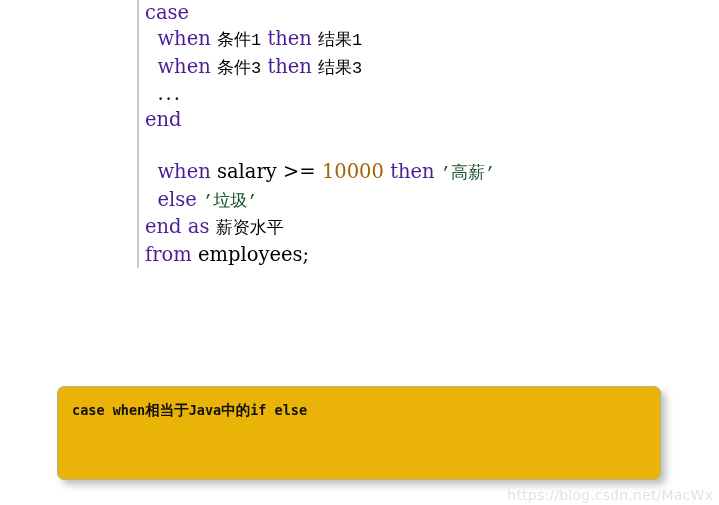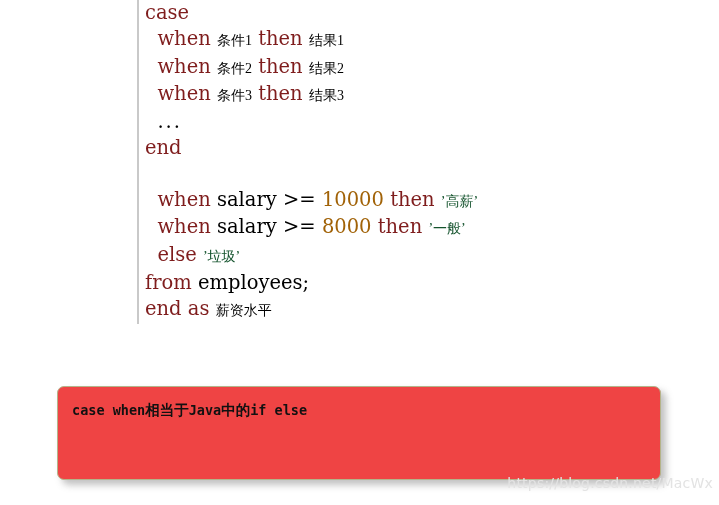--- a/index.html
+++ b/index.html
@@ -29,40 +29,40 @@
     font-family: "DejaVu Serif", "Liberation Serif", serif;
     font-size: 19.5px;
     line-height: 25.8px;
     white-space: pre;
     color: #000000;
     letter-spacing: 0px;
   }
   .code-line.blank {
     height: 25.8px;
   }
-  .kw   { color: #7f1d1d; }
+  .kw   { color: #4c1d95; }
   .num  { color: #a16207; }
   .str  { color: #3a2fd0; }
   .plain{ color: #000000; }
   .cjk  {
-    font-family: Liberation Serif, serif;
-    font-size: 14px;
+    font-family: Liberation Mono, monospace;
+    font-size: 17px;
     color: #000000;
   }
   .cjk.str { color: #14532d; }
   .dots { letter-spacing: 2px; }
 
   
   #note-box {
     position: absolute;
     left: 57px;
     top: 386px;
     width: 604px;
     height: 94px;
-    background: #ef4444;
+    background: #eab308;
     border: 1px solid #b4b48a;
     border-radius: 7px;
     box-sizing: border-box;
     box-shadow: 5px 5px 7px rgba(120,120,120,0.45);
   }
   .note-line {
     position: absolute;
     left: 14px;
     font-family: "DejaVu Sans Mono", "Liberation Mono", monospace;
     font-size: 13.5px;
@@ -79,44 +79,42 @@
     font-weight: bold;
     font-size: 14.5px;
   }
   #note-line-1 { top: 14px; }
   #note-line-2 { top: 44px; }
 
   
   #watermark {
     position: absolute;
     right: 6px;
-    bottom: 14px;
+    bottom: 2px;
     font-family: "DejaVu Sans", "Liberation Sans", sans-serif;
     font-size: 14px;
     color: #e3e3e3;
     letter-spacing: 0.2px;
     white-space: nowrap;
     user-select: none;
   }
 </style>
 </head>
 <body>
 
 <div id="code-block">
     <div class="code-line"><span class="kw">case</span></div>
     <div class="code-line"><span>  </span><span class="kw">when</span><span class="plain"> </span><span class="cjk">条件1</span><span class="plain"> </span><span class="kw">then</span><span class="plain"> </span><span class="cjk">结果1</span></div>
-    <div class="code-line"><span>  </span><span class="kw">when</span><span class="plain"> </span><span class="cjk">条件2</span><span class="plain"> </span><span class="kw">then</span><span class="plain"> </span><span class="cjk">结果2</span></div>
     <div class="code-line"><span>  </span><span class="kw">when</span><span class="plain"> </span><span class="cjk">条件3</span><span class="plain"> </span><span class="kw">then</span><span class="plain"> </span><span class="cjk">结果3</span></div>
     <div class="code-line"><span>  </span><span class="plain dots">...</span></div>
     <div class="code-line"><span class="kw">end</span></div>
     <div class="code-line blank"></div>
     <div class="code-line"><span>  </span><span class="kw">when</span><span class="plain"> salary &gt;= </span><span class="num">10000</span><span class="plain"> </span><span class="kw">then</span><span class="plain"> </span><span class="cjk str">’高薪’</span></div>
-    <div class="code-line"><span>  </span><span class="kw">when</span><span class="plain"> salary &gt;= </span><span class="num">8000</span><span class="plain"> </span><span class="kw">then</span><span class="plain"> </span><span class="cjk str">’一般’</span></div>
     <div class="code-line"><span>  </span><span class="kw">else</span><span class="plain"> </span><span class="cjk str">’垃圾’</span></div>
+    <div class="code-line"><span class="kw">end</span><span class="plain"> </span><span class="kw">as</span><span class="plain"> </span><span class="cjk">薪资水平</span></div>
     <div class="code-line"><span class="kw">from</span><span class="plain"> employees;</span></div>
-    <div class="code-line"><span class="kw">end</span><span class="plain"> </span><span class="kw">as</span><span class="plain"> </span><span class="cjk">薪资水平</span></div>
   </div>
 
 <div id="note-box">
   <div class="note-line" id="note-line-1"><span class="ascii">case when</span><span class="han">相当于</span><span class="ascii">Java</span><span class="han">中的</span><span class="ascii">if else</span></div>
 </div>
 
 <div id="watermark">https://blog.csdn.net/MacWx</div>
 
 </body></html>

